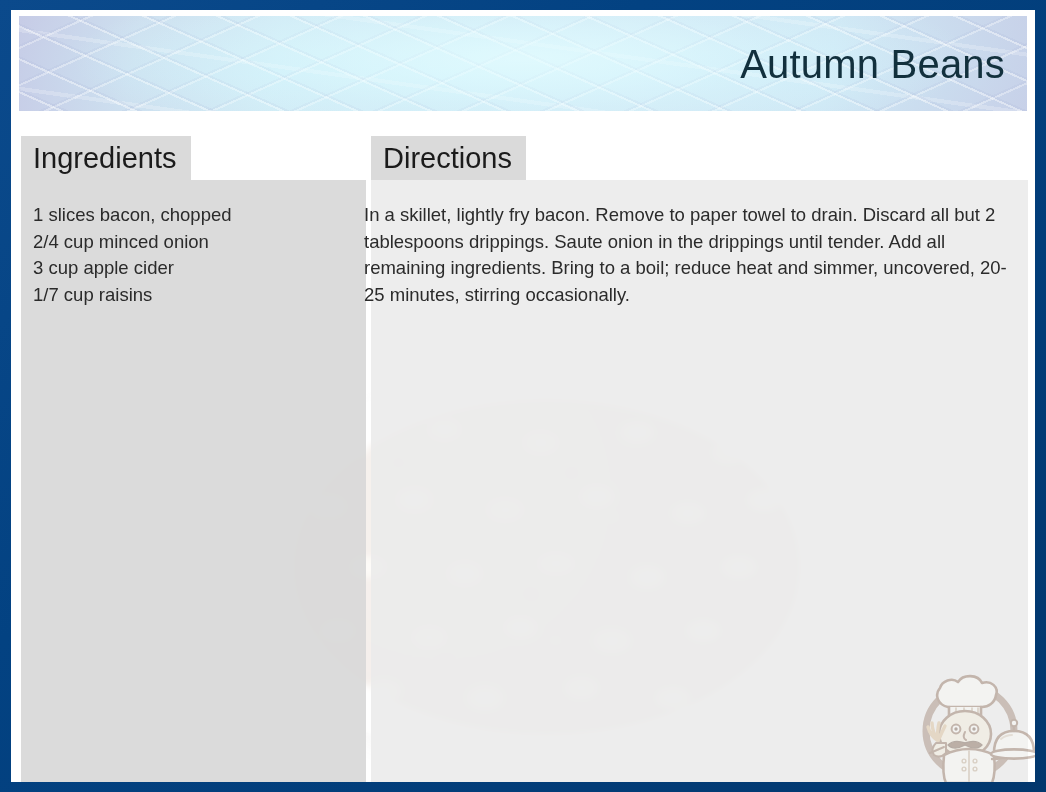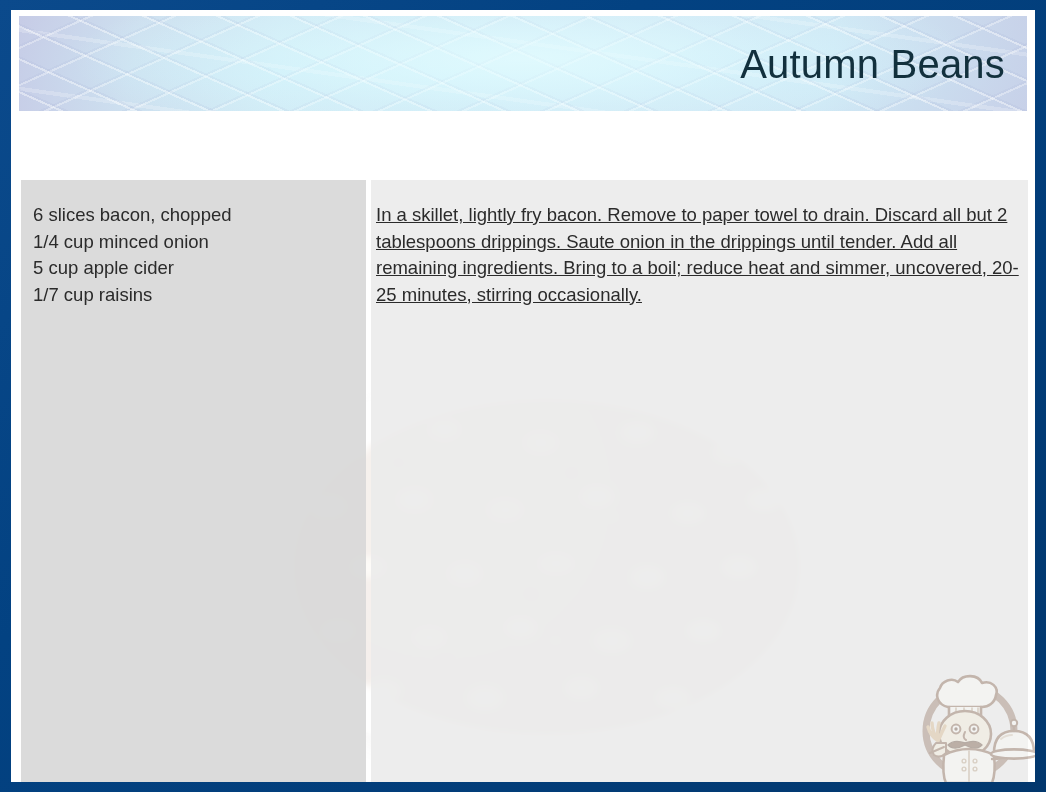--- a/index.html
+++ b/index.html
@@ -232,24 +232,23 @@
   .directions-head { left: 360px; top: 126px; }
   .directions-panel {
     position: absolute;
     left: 360px;
     top: 170px;
     width: 657px;
     height: 602px;
     background: rgba(234,234,234,0.88);
   }
   .directions-body {
-    left: 365px;
+    left: 353px;
     top: 192px;
     width: 645px;
-    text-decoration: underline;
   }
   .directions-body p { margin: 0; }
 
   
   .chef-logo {
     position: absolute;
     left: 897px;
     top: 645px;
     width: 132px;
     height: 130px;
@@ -275,28 +274,30 @@
       <div class="bowl">
         <div class="bowl-inner">
           <div class="beans"></div>
           <div class="garnish"></div>
         </div>
       </div>
       <div class="photo-blur"></div>
     </div>
 
     <div class="ingredients-panel"></div>
+    <div class="panel-head ingredients-head">Ingredients</div>
     <div class="panel-body ingredients-body">
-      <div class="line">6 slices bacon, chopped</div>
-      <div class="line">1/4 cup minced onion</div>
-      <div class="line">5 cup apple cider</div>
+      <div class="line">1 slices bacon, chopped</div>
+      <div class="line">2/4 cup minced onion</div>
+      <div class="line">3 cup apple cider</div>
       <div class="line">1/7 cup raisins</div>
     </div>
 
     <div class="directions-panel"></div>
+    <div class="panel-head directions-head">Directions</div>
     <div class="panel-body directions-body">
       <p>In a skillet, lightly fry bacon. Remove to paper towel to drain. Discard all but 2 tablespoons drippings. Saute onion in the drippings until tender. Add all remaining ingredients. Bring to a boil; reduce heat and simmer, uncovered, 20-25 minutes, stirring occasionally.</p>
     </div>
 
     <div class="chef-logo">
       <svg viewBox="0 0 132 130" width="132" height="130" xmlns="http://www.w3.org/2000/svg" fill="none" stroke="#8a6a55" stroke-width="2.6" stroke-linecap="round" stroke-linejoin="round">
 
         <circle cx="62" cy="76" r="44" stroke="#8a6a55" stroke-width="7" opacity="0.85"></circle>
 
         <path d="M40 52 C30 50 26 40 32 33 C34 26 44 22 50 27 C55 19 70 19 74 28

